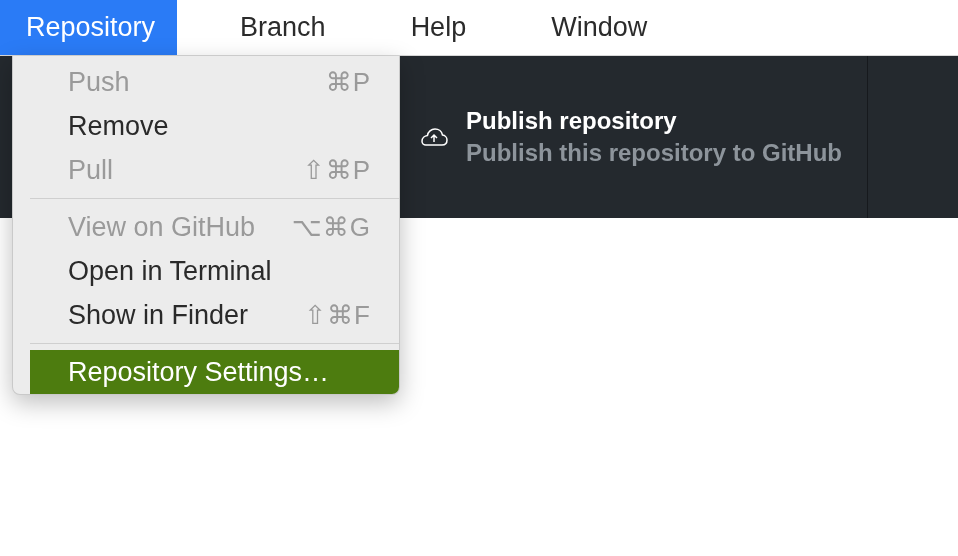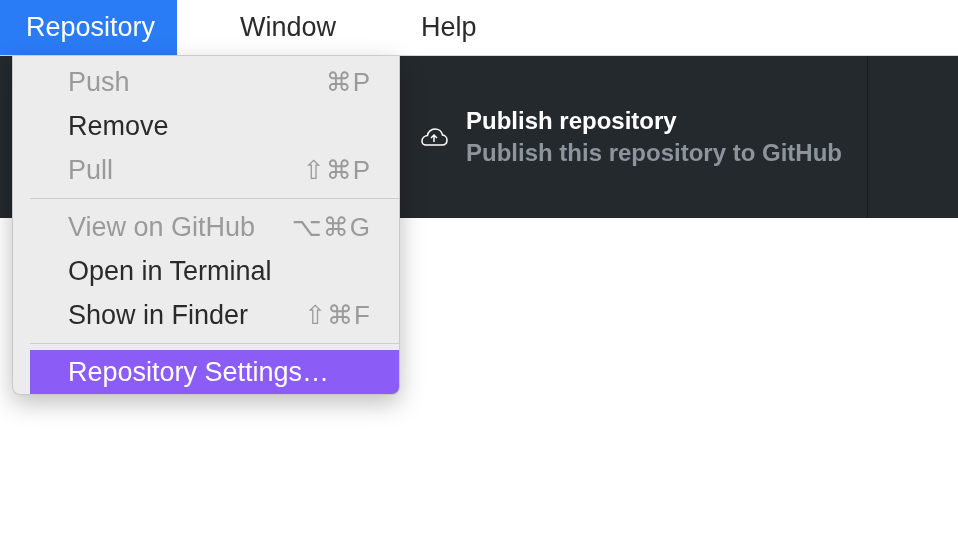--- a/index.html
+++ b/index.html
@@ -115,21 +115,21 @@
       padding: 6px 28px 6px 38px;
       font-size: 27px;
       color: #2a2a2a;
       cursor: default;
       min-height: 44px;
     }
     .menu-item.disabled {
       color: #9a9a9a;
     }
     .menu-item.highlighted {
-      background: #8b5cf6;
+      background: #4d7c0f;
       color: #fff;
     }
     .menu-shortcut {
       font-size: 26px;
       color: #9a9a9a;
       letter-spacing: 1px;
     }
     .menu-item.highlighted .menu-shortcut {
       color: #fff;
     }
@@ -140,24 +140,27 @@
     }
   </style>
 </head>
 <body>
 
 <div class="menubar">
   <div class="menubar-item first active">
     <span>Repository</span>
   </div>
   <div class="menubar-item">
-    <span>Window</span>
+    <span>Branch</span>
   </div>
   <div class="menubar-item">
     <span>Help</span>
+  </div>
+  <div class="menubar-item">
+    <span>Window</span>
   </div>
 </div>
 
 <div class="toolbar">
   <div class="toolbar-spacer"></div>
   <div class="toolbar-section">
     <span class="cloud-icon">
       <svg viewBox="0 0 32 24" fill="none" stroke="#ffffff" stroke-width="1.5">
         <path d="M24 18c3 0 5-2 5-5 0-2.6-2-4.7-4.5-5C23.8 4.5 20.7 2 17 2c-3.8 0-7 2.8-7.5 6.4C6.5 8.8 4 11.2 4 14.2 4 16.3 5.7 18 7.8 18H24z"></path>
         <path d="M16 8v7M13 11l3-3 3 3"></path>

